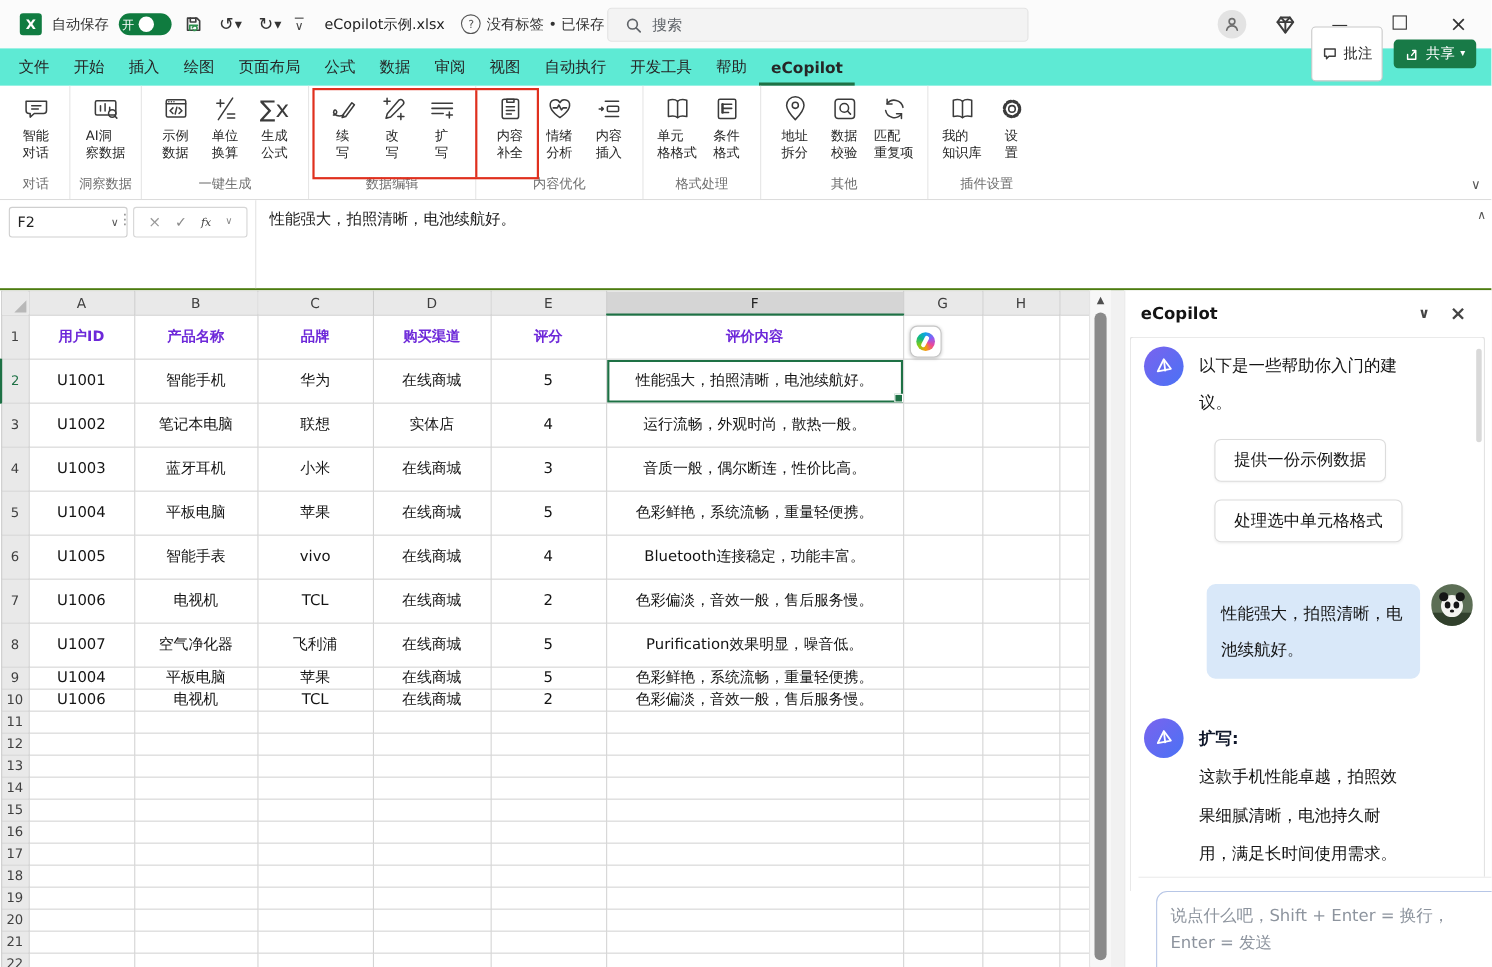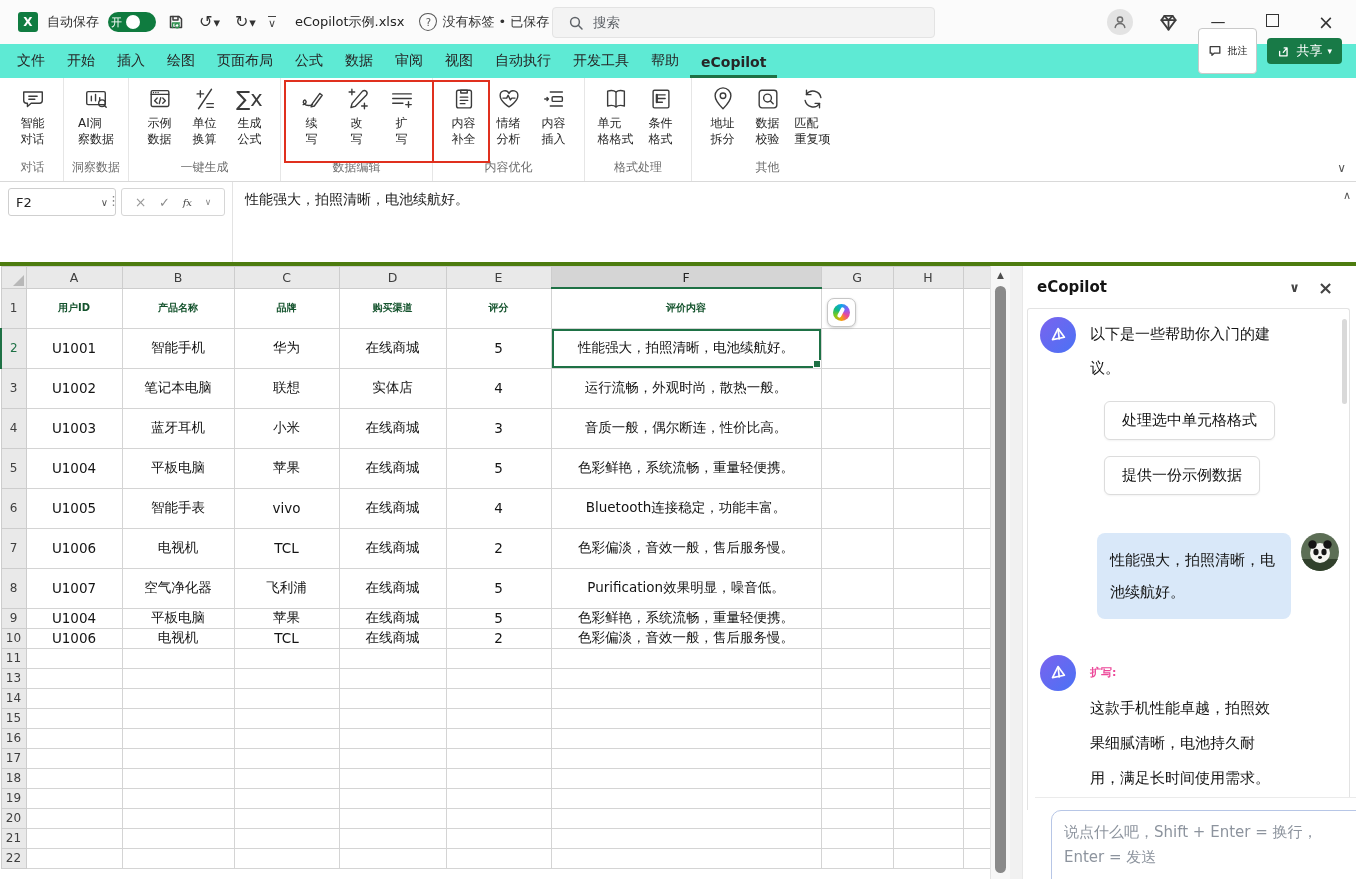--- a/index.html
+++ b/index.html
@@ -31,21 +31,21 @@
   .avatar-circle{width:26px;height:26px;border-radius:50%;background:#e3e3e3;display:grid;place-items:center}
   .win-ctl{font-size:15px;color:#333;width:28px;text-align:center}
   .max-box{width:11px;height:11px;border:1.3px solid #333;display:inline-block}
 
   
   .menubar{height:34px;flex:none;display:flex;align-items:flex-end;padding:0 6px;position:relative;background:#5eead4}
   .tab{padding:7px 11px 8px;font-size:14px;color:#262626;cursor:pointer;white-space:nowrap}
   .tab.active{font-weight:bold;border-bottom:3px solid #1e7145;padding-bottom:5px}
   .mb-right{margin-left:auto;display:flex;align-items:center;gap:10px;padding:0 8px 4px 0}
   .comment-btn{display:flex;align-items:center;gap:5px;border:1px solid #c9c9c9;border-radius:4px;
-               padding:15px 9px;font-size:10px;color:#222;background:#fff;cursor:pointer}
+               padding:15px 9px;font-size:13px;color:#222;background:#fff;cursor:pointer}
   .share-btn{display:flex;align-items:center;gap:5px;border-radius:4px;padding:4px 10px;font-size:13px;
              color:#fff;background:#187a47;cursor:pointer}
   .share-btn .mini{font-size:9px;color:#fff}
 
   
   .ribbon{height:103px;flex:none;display:flex;align-items:stretch;padding:0 2px;position:relative;
           border-bottom:1px solid #d9d9d9;background:#fff}
   .rgroup{display:flex;flex-direction:column;align-items:center;padding:0 8px}
   .rgroup + .rgroup{border-left:1px solid #e6e6e6}
   .rbtns{display:flex;flex:1;align-items:flex-start}
@@ -53,21 +53,21 @@
   .rbtn svg{width:26px;height:26px;stroke:#3b3b3b;fill:none;stroke-width:1.5;stroke-linecap:round;stroke-linejoin:round}
   .rlabel{font-size:12px;line-height:16px;text-align:left;color:#262626;margin-top:3px}
   .rlabel span{display:block}
   .glabel{font-size:12px;color:#6e6e6e;padding:3px 0 5px;white-space:nowrap}
   .sigma{font-size:21px;line-height:26px;color:#3b3b3b;font-weight:500}
   .red-box{position:absolute;left:284px;top:2px;width:202px;height:79px;border:2px solid #e0301e;pointer-events:none}
   .red-box .red-div{position:absolute;left:146px;top:0;bottom:0;width:2px;background:#e0301e}
   .ribbon-collapse{position:absolute;right:10px;bottom:6px;color:#555;font-size:12px;cursor:pointer}
 
   
-  .formulabar{height:80px;flex:none;position:relative;background:#fff;border-bottom:4px solid #4d7c0f}
+  .formulabar{height:80px;flex:none;position:relative;background:#fff;border-bottom:2px solid #4d7c0f}
   .namebox{position:absolute;left:8px;top:6px;width:92px;height:26px;border:1px solid #cfcfcf;border-radius:3px;
            display:flex;align-items:center;justify-content:space-between;padding:0 7px;font-size:13px;cursor:pointer}
   .namebox .mini{font-size:10px;color:#555}
   .fb-kebab{position:absolute;left:107px;top:11px;color:#888;font-size:13px}
   .fb-btns{position:absolute;left:121px;top:6px;width:102px;height:26px;border:1px solid #d6d6d6;border-radius:3px;
            display:flex;align-items:center;justify-content:space-evenly;color:#9a9a9a}
   .fb-btns .fx{font-style:italic;font-family:"DejaVu Serif","Liberation Serif",serif;color:#444;font-size:10px}
   .fb-btns .mini{font-size:9px;color:#888}
   .fb-x{font-size:14px}  .fb-check{font-size:13px;color:#8a8a8a}
   .fb-input{position:absolute;left:232px;top:0;right:24px;bottom:0;border-left:1px solid #e3e3e3;
@@ -77,21 +77,21 @@
   
   .main{flex:1;display:flex;min-height:0}
   .sheet{position:relative;width:1010px;flex:none;background:#fff;overflow:hidden}
   table.grid{border-collapse:collapse;table-layout:fixed;width:990px}
   .grid th,.grid td{border:1px solid #d4d4d4;overflow:hidden;white-space:nowrap;padding:0 2px}
   .grid thead th{background:#e9e9e9;border-color:#cdcdcd;font-weight:normal;font-size:12.5px;color:#3f3f3f;height:20px}
   .grid tbody th{background:#e9e9e9;border-color:#cdcdcd;font-weight:normal;font-size:12px;color:#3f3f3f;text-align:center}
   .grid td{text-align:center;font-size:13.5px;color:#141414;background:#fff}
   .grid thead th.selcol{background:#d5d5d5;border-bottom:2px solid #1e7145;color:#222}
   tbody.hrow tr{height:40px}
-  tbody.hrow td{font-weight:bold;font-size:10px;color:#14532d}
+  tbody.hrow td{font-weight:bold;font-size:13px;color:#6d28d9}
   tbody.data tr:nth-of-type(-n+7){height:40px}
   tbody.data tr:nth-of-type(n+8){height:20px}
   tbody.data tr:nth-of-type(1) th{border-left:2px solid #1e7145;color:#1e7145}
   tbody.data tr:nth-of-type(1) td:nth-of-type(6){box-shadow:inset 0 0 0 2px #1e7145;position:relative}
   tbody.data tr:nth-of-type(1) td:nth-of-type(6)::after{content:"";position:absolute;right:0;bottom:0;
       width:6px;height:6px;background:#1e7145;border:1px solid #fff}
   tbody.empty tr{height:20px}
   .corner{position:relative}
   .corner .tri{position:absolute;right:2px;bottom:2px;width:0;height:0;
                border-left:11px solid transparent;border-bottom:11px solid #b8b8b8}
@@ -122,21 +122,21 @@
   .bot-text{font-size:15px;line-height:34px;color:#141414;max-width:200px;word-break:break-all}
   .chip{display:block;width:max-content;margin:16px 0 0 64px;padding:9px 17px;border:1px solid #dcdcdc;
         border-radius:6px;font-size:15px;color:#141414;background:#fff;cursor:pointer;box-shadow:0 1px 2px rgba(0,0,0,.05)}
   .chip:first-of-type{margin-top:22px}
   .user-row{display:flex;justify-content:flex-end;align-items:flex-start;gap:10px;margin:38px 0 0}
   .user-bubble{background:#d9e8f9;border-radius:8px;padding:11px 13px;width:168px;font-size:15px;
                line-height:32px;color:#141414;word-break:break-all}
   .panda{width:38px;height:38px;border-radius:50%;overflow:hidden;flex:none}
   .reply-row{display:flex;gap:14px;margin-top:36px}
   .reply-body{min-width:0}
-  .reply-title{font-size:11px;font-weight:bold;color:#ec4899;line-height:36px}
+  .reply-title{font-size:15px;font-weight:bold;color:#0f172a;line-height:36px}
   .reply-text{font-size:15px;line-height:35px;color:#141414;width:186px;word-break:break-all}
   .actions{display:flex;align-items:center;gap:12px;margin-top:10px}
   .act-chip{font-size:13px;padding:2px 9px;border-radius:4px;cursor:pointer}
   .act-apply{color:#55a532;background:#f0f9eb;border:1px solid #b7e19d}
   .act-regen{color:#3d8fe0;background:#ecf5ff;border:1px solid #a8d1f7}
   .act-ic{cursor:pointer;display:grid;place-items:center}
   .act-ic svg{width:17px;height:17px;stroke:#4d4d4d;fill:none;stroke-width:1.6;stroke-linecap:round;stroke-linejoin:round}
   .input-area{position:absolute;left:12px;right:0;bottom:0;height:69px;background:#fff;border-top:1px solid #ebebeb;
               padding:12px 14px 0 16px}
   .input-area textarea{width:292px;height:74px;border:1.5px solid #b7c6e6;border-radius:10px;padding:9px 12px;
@@ -434,20 +434,45 @@
               <path d="M5.5 15.5a8.7 8.7 0 0 0 15.6 3.4"></path>
               <path d="M21 23.5v-4.8h-4.8"></path>
             </svg>
           <span class="rlabel">
               <span>匹配</span>
               <span>重复项</span>
             </span>
         </div>
       </div>
       <div class="glabel">其他</div>
+    </div>
+    <div class="rgroup">
+      <div class="rbtns">
+        <div class="rbtn">
+          <svg viewBox="0 0 28 28">
+              <path d="M14 6.5c-2-1.7-5.5-2-9-1v16c3.5-1 7-.7 9 1 2-1.7 5.5-2 9-1v-16c-3.5-1-7-.7-9 1z"></path>
+              <path d="M14 6.5v16"></path>
+            </svg>
+          <span class="rlabel">
+              <span>我的</span>
+              <span>知识库</span>
+            </span>
+        </div>
+        <div class="rbtn">
+          <svg viewBox="0 0 28 28">
+              <circle cx="14" cy="14" r="7.5" stroke-width="3.2" stroke-dasharray="3.4 2.7"></circle>
+              <circle cx="14" cy="14" r="3.2"></circle>
+            </svg>
+          <span class="rlabel">
+              <span>设</span>
+              <span>置</span>
+            </span>
+        </div>
+      </div>
+      <div class="glabel">插件设置</div>
     </div>
     <div class="red-box">
         <span class="red-div"></span>
       </div>
     <span class="ribbon-collapse">∨</span>
   </div>
 
   <div class="formulabar">
     <div class="namebox">
       <span>F2</span>
@@ -637,20 +662,32 @@
               <td></td>
               <td></td>
               <td></td>
               <td></td>
               <td></td>
               <td></td>
               <td></td>
               <td></td>
             </tr>
 
+            <tr>
+              <th>12</th>
+              <td></td>
+              <td></td>
+              <td></td>
+              <td></td>
+              <td></td>
+              <td></td>
+              <td></td>
+              <td></td>
+              <td></td>
+            </tr>
 
             <tr>
               <th>13</th>
               <td></td>
               <td></td>
               <td></td>
               <td></td>
               <td></td>
               <td></td>
               <td></td>
@@ -795,22 +832,22 @@
         <div class="chat">
           <div class="msg-row">
             <span class="bot-avatar">
               <svg viewBox="0 0 24 24">
                   <path d="M6 17L12 5l7 9.5z" fill="none" stroke="#fff" stroke-width="1.8" stroke-linejoin="round"></path>
                   <path d="M12 5l1.5 12" stroke="#fff" stroke-width="1.8"></path>
                 </svg>
             </span>
             <div class="bot-text">以下是一些帮助你入门的建议。</div>
           </div>
+          <div class="chip">提供一份示例数据</div>
           <div class="chip">处理选中单元格格式</div>
-          <div class="chip">提供一份示例数据</div>
           <div class="user-row">
             <div class="user-bubble">性能强大，拍照清晰，电池续航好。</div>
             <span class="panda">
               <svg viewBox="0 0 38 38">
                   <rect width="38" height="38" fill="#5c6e55"></rect>
                   <rect y="26" width="38" height="12" fill="#31402c"></rect>
                   <circle cx="19" cy="20" r="10" fill="#f4f4f0"></circle>
                   <circle cx="11.5" cy="11.5" r="4.2" fill="#151515"></circle>
                   <circle cx="26.5" cy="11.5" r="4.2" fill="#151515"></circle>
                   <ellipse cx="15" cy="19" rx="2.6" ry="3.2" fill="#151515"></ellipse>

